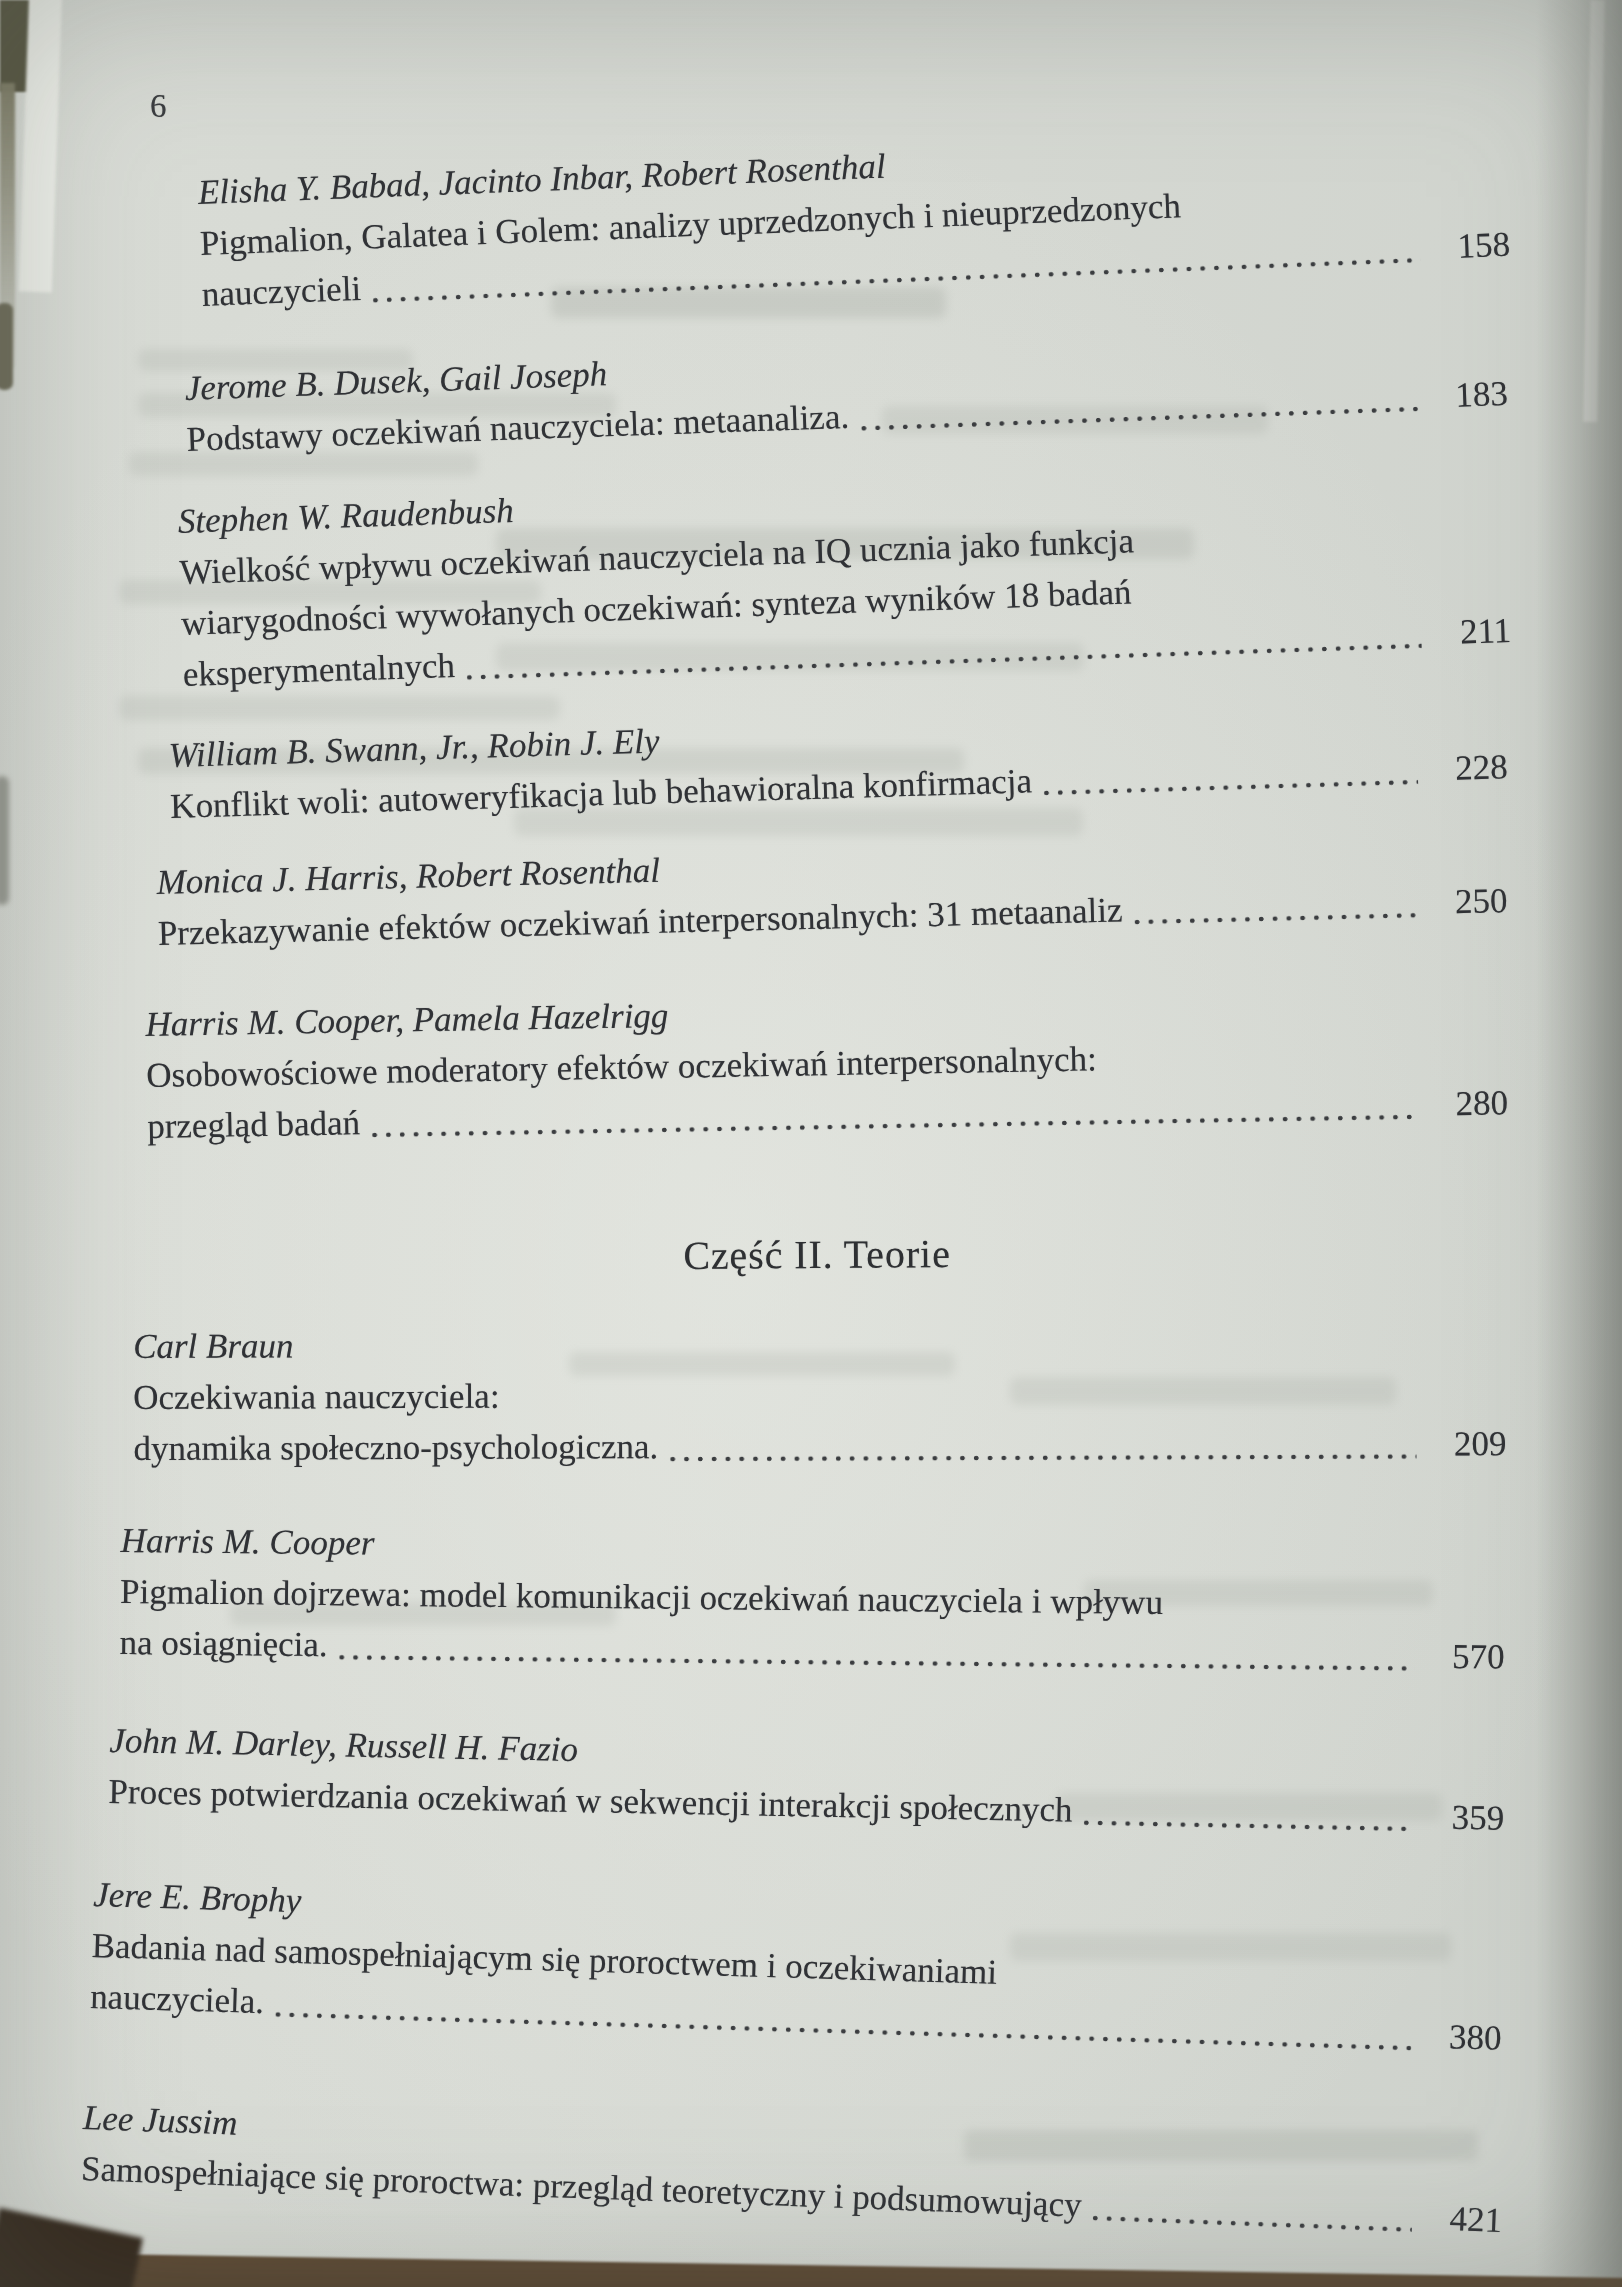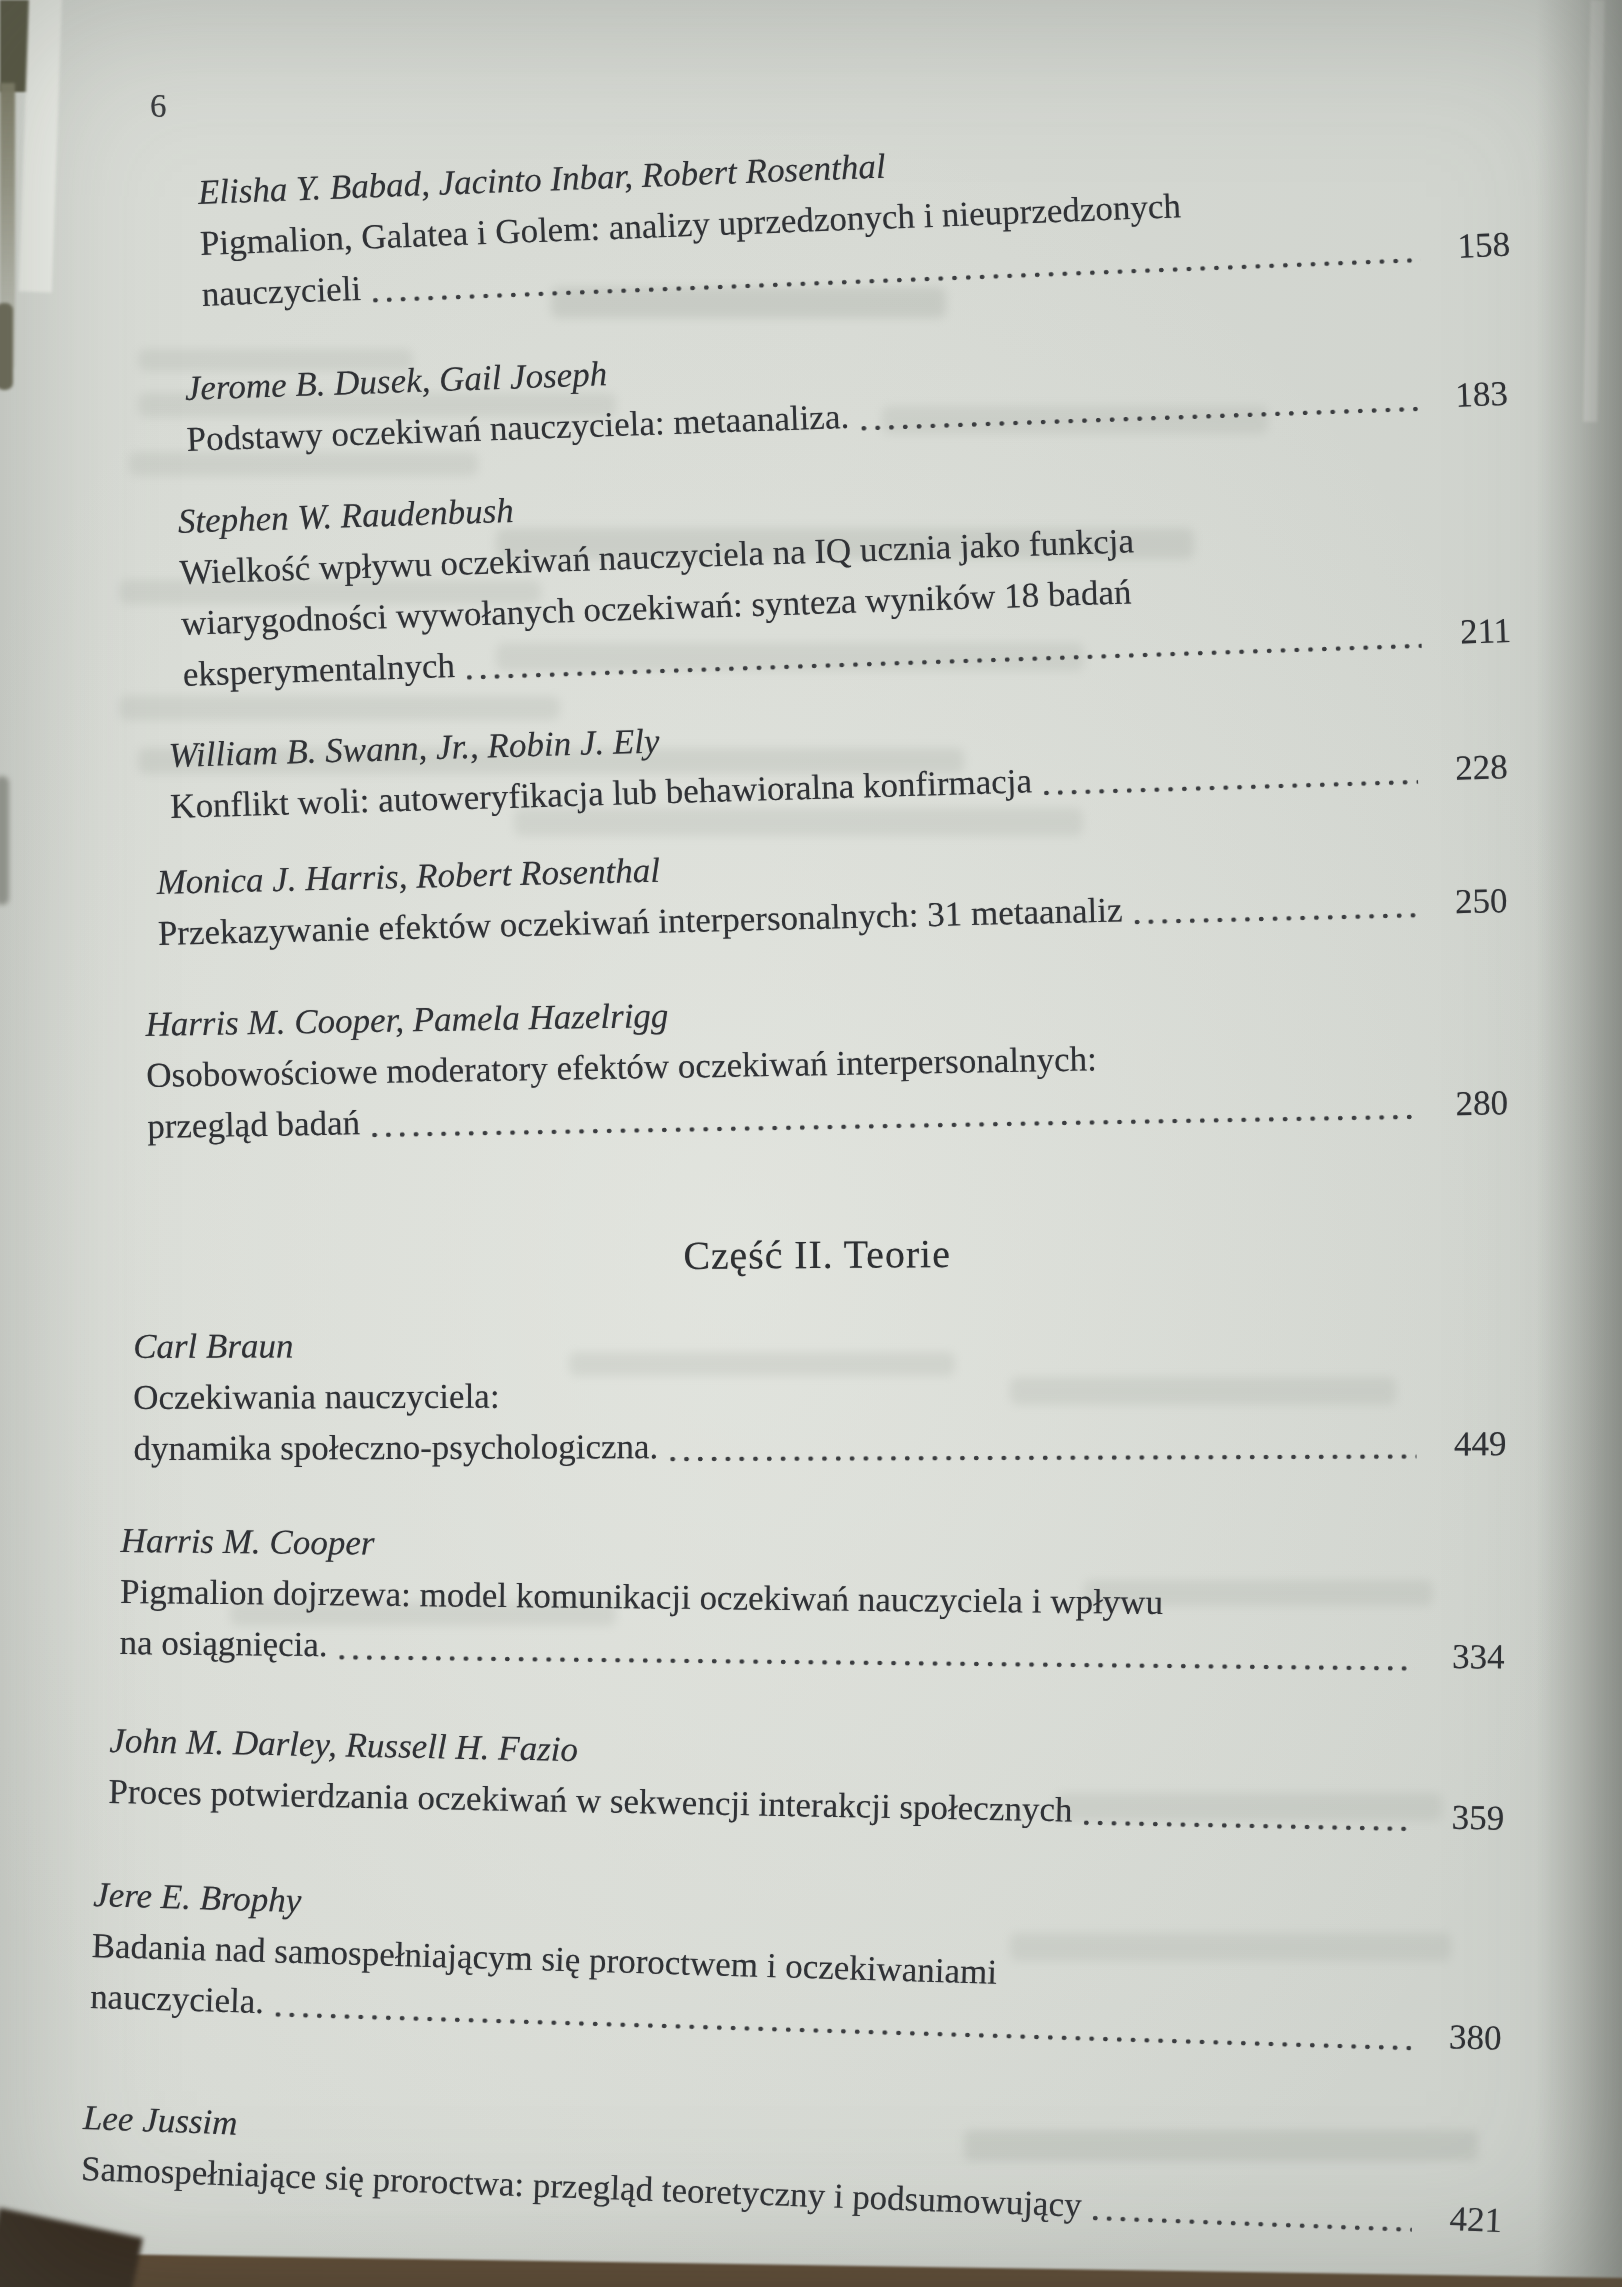--- a/index.html
+++ b/index.html
@@ -155,31 +155,31 @@
   </div>
 
   <div class="heading">Część II. Teorie</div>
 
   <div class="entry e6">
     <div class="authors">Carl Braun</div>
     <div class="tline">Oczekiwania nauczyciela:</div>
     <div class="lastline">
       <span class="ltext">dynamika społeczno-psychologiczna.</span>
       <span class="leader"></span>
-      <span class="pnum">449</span>
+      <span class="pnum">209</span>
     </div>
   </div>
 
   <div class="entry e7">
     <div class="authors">Harris M. Cooper</div>
     <div class="tline">Pigmalion dojrzewa: model komunikacji oczekiwań nauczyciela i wpływu</div>
     <div class="lastline">
       <span class="ltext">na osiągnięcia.</span>
       <span class="leader"></span>
-      <span class="pnum">334</span>
+      <span class="pnum">570</span>
     </div>
   </div>
 
   <div class="entry e8">
     <div class="authors">John M. Darley, Russell H. Fazio</div>
     <div class="lastline">
       <span class="ltext">Proces potwierdzania oczekiwań w sekwencji interakcji społecznych</span>
       <span class="leader"></span>
       <span class="pnum">359</span>
     </div>

